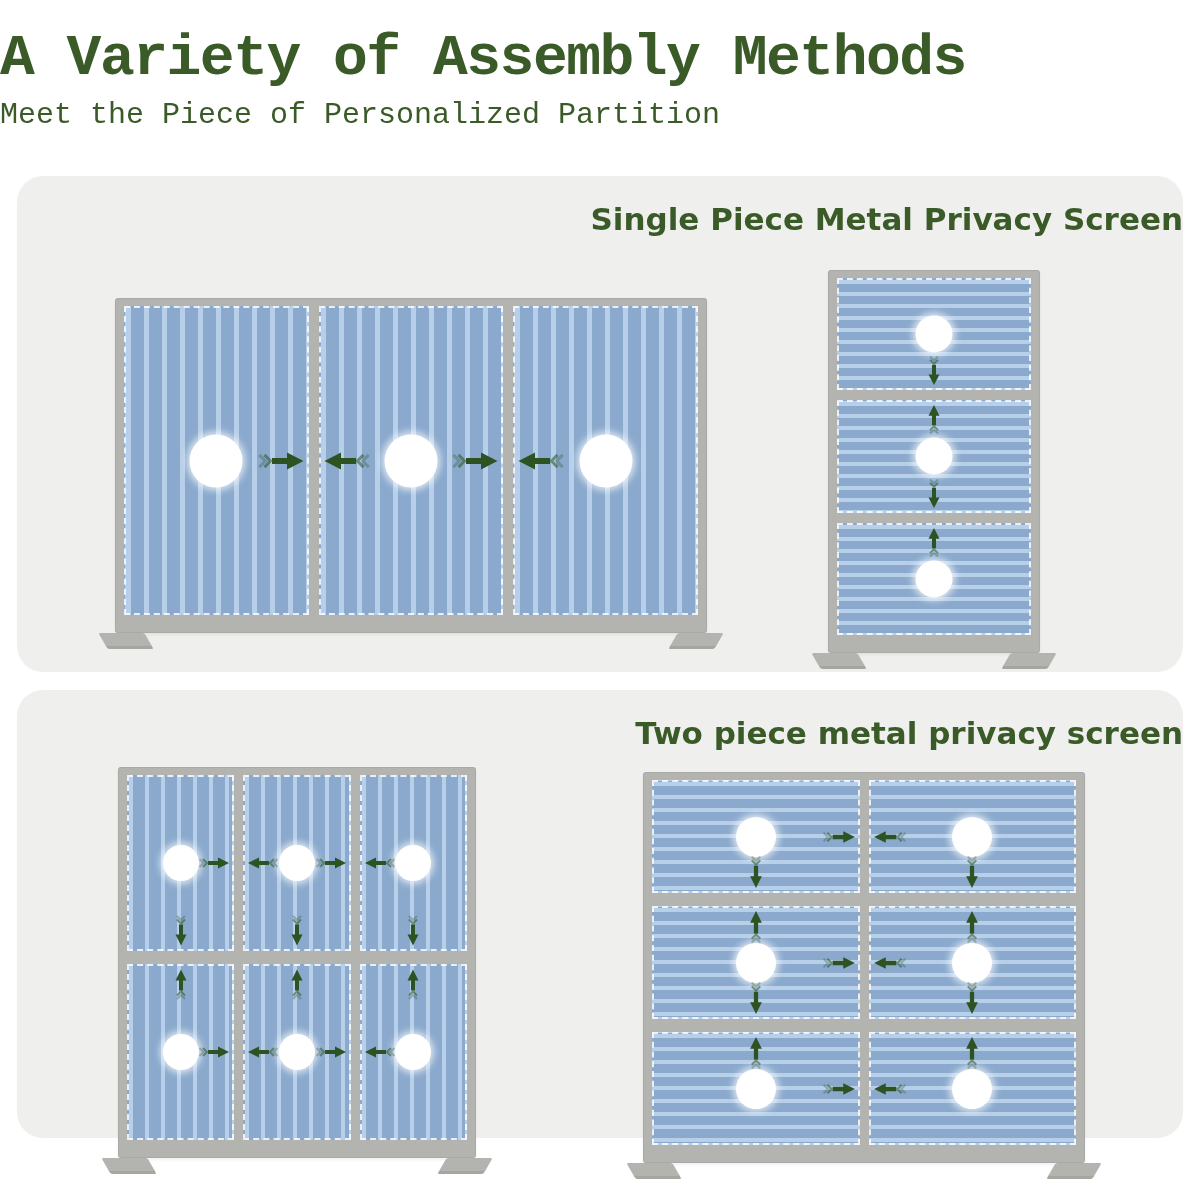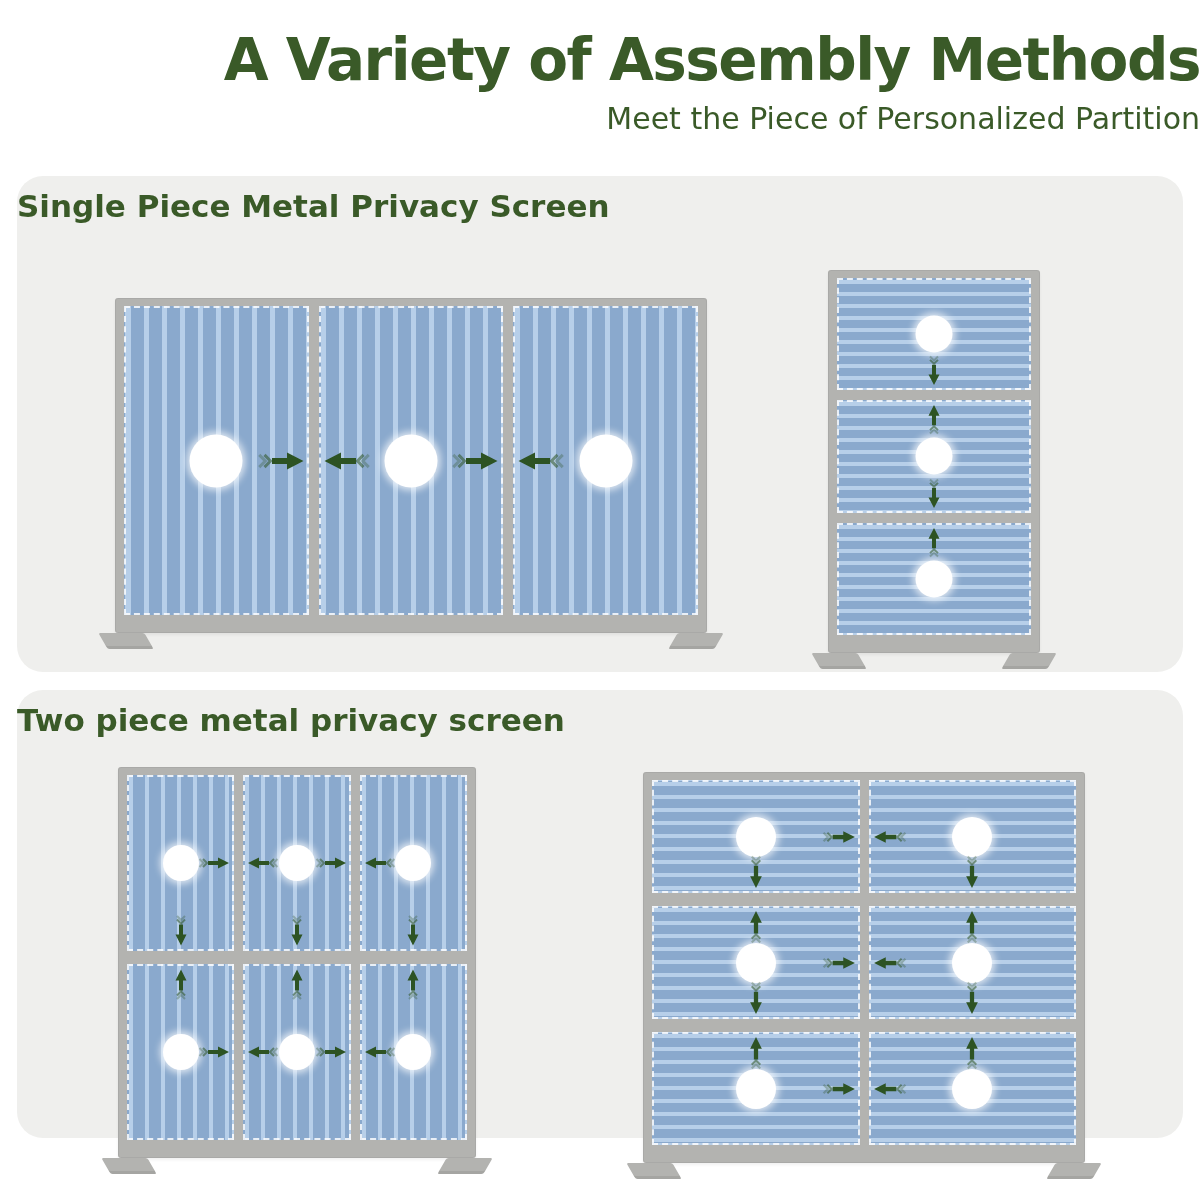--- a/index.html
+++ b/index.html
@@ -7,27 +7,27 @@
     --arrow-green:#2d5323;
     --card-bg:#efefed;
     --frame-gray:#b3b3b0;
     --panel-blue:#8aa9cd;
     --panel-stripe:#b7cfe9;
     --circle-white:#ffffff;
   }
   html,body{margin:0;padding:0;background:#ffffff;}
   body{font-family:"DejaVu Sans","Liberation Sans",sans-serif;}
   .page{position:relative;width:1200px;height:1200px;overflow:hidden;background:#ffffff;}
-  .hero{position:absolute;top:0;left:0;width:100%;text-align:right;}
+  .hero{position:absolute;top:0;left:0;width:100%;text-align:left;font-family:Liberation Mono, monospace;}
   .hero h1{margin:26px 0 0;font-size:58px;font-weight:800;letter-spacing:-1.5px;color:var(--title-green);}
   .hero p{margin:7px 0 0;font-size:30px;font-weight:500;color:var(--title-green);}
   .card{position:absolute;left:17px;width:1166px;background:var(--card-bg);border-radius:26px;}
   #card-0{top:176px;height:496px;}
   #card-1{top:690px;height:448px;}
-  .card h2{margin:0;padding-top:12px;text-align:left;font-size:31px;font-weight:700;color:var(--title-green);}
+  .card h2{margin:0;padding-top:25px;text-align:right;font-size:31px;font-weight:700;color:var(--title-green);}
   .screens{position:absolute;inset:0;}
   .screen{position:absolute;}
   .frame{position:relative;display:grid;background:var(--frame-gray);padding:8px 9px 18px;border-radius:3px;
          box-shadow:inset 0 0 0 1px rgba(0,0,0,0.05), 0 2px 3px rgba(0,0,0,0.06);}
   .panel{position:relative;border:2px dashed rgba(255,255,255,0.82);}
   .circle{position:absolute;left:50%;top:50%;transform:translate(-50%,-50%);border-radius:50%;
           background:var(--circle-white);box-shadow:0 0 7px 3px rgba(255,255,255,0.7);}
   .arrow{position:absolute;line-height:0;}
   .arrow-right{right:2px;top:50%;transform:translateY(-50%);}
   .arrow-left{left:2px;top:50%;transform:translateY(-50%) rotate(180deg);}

